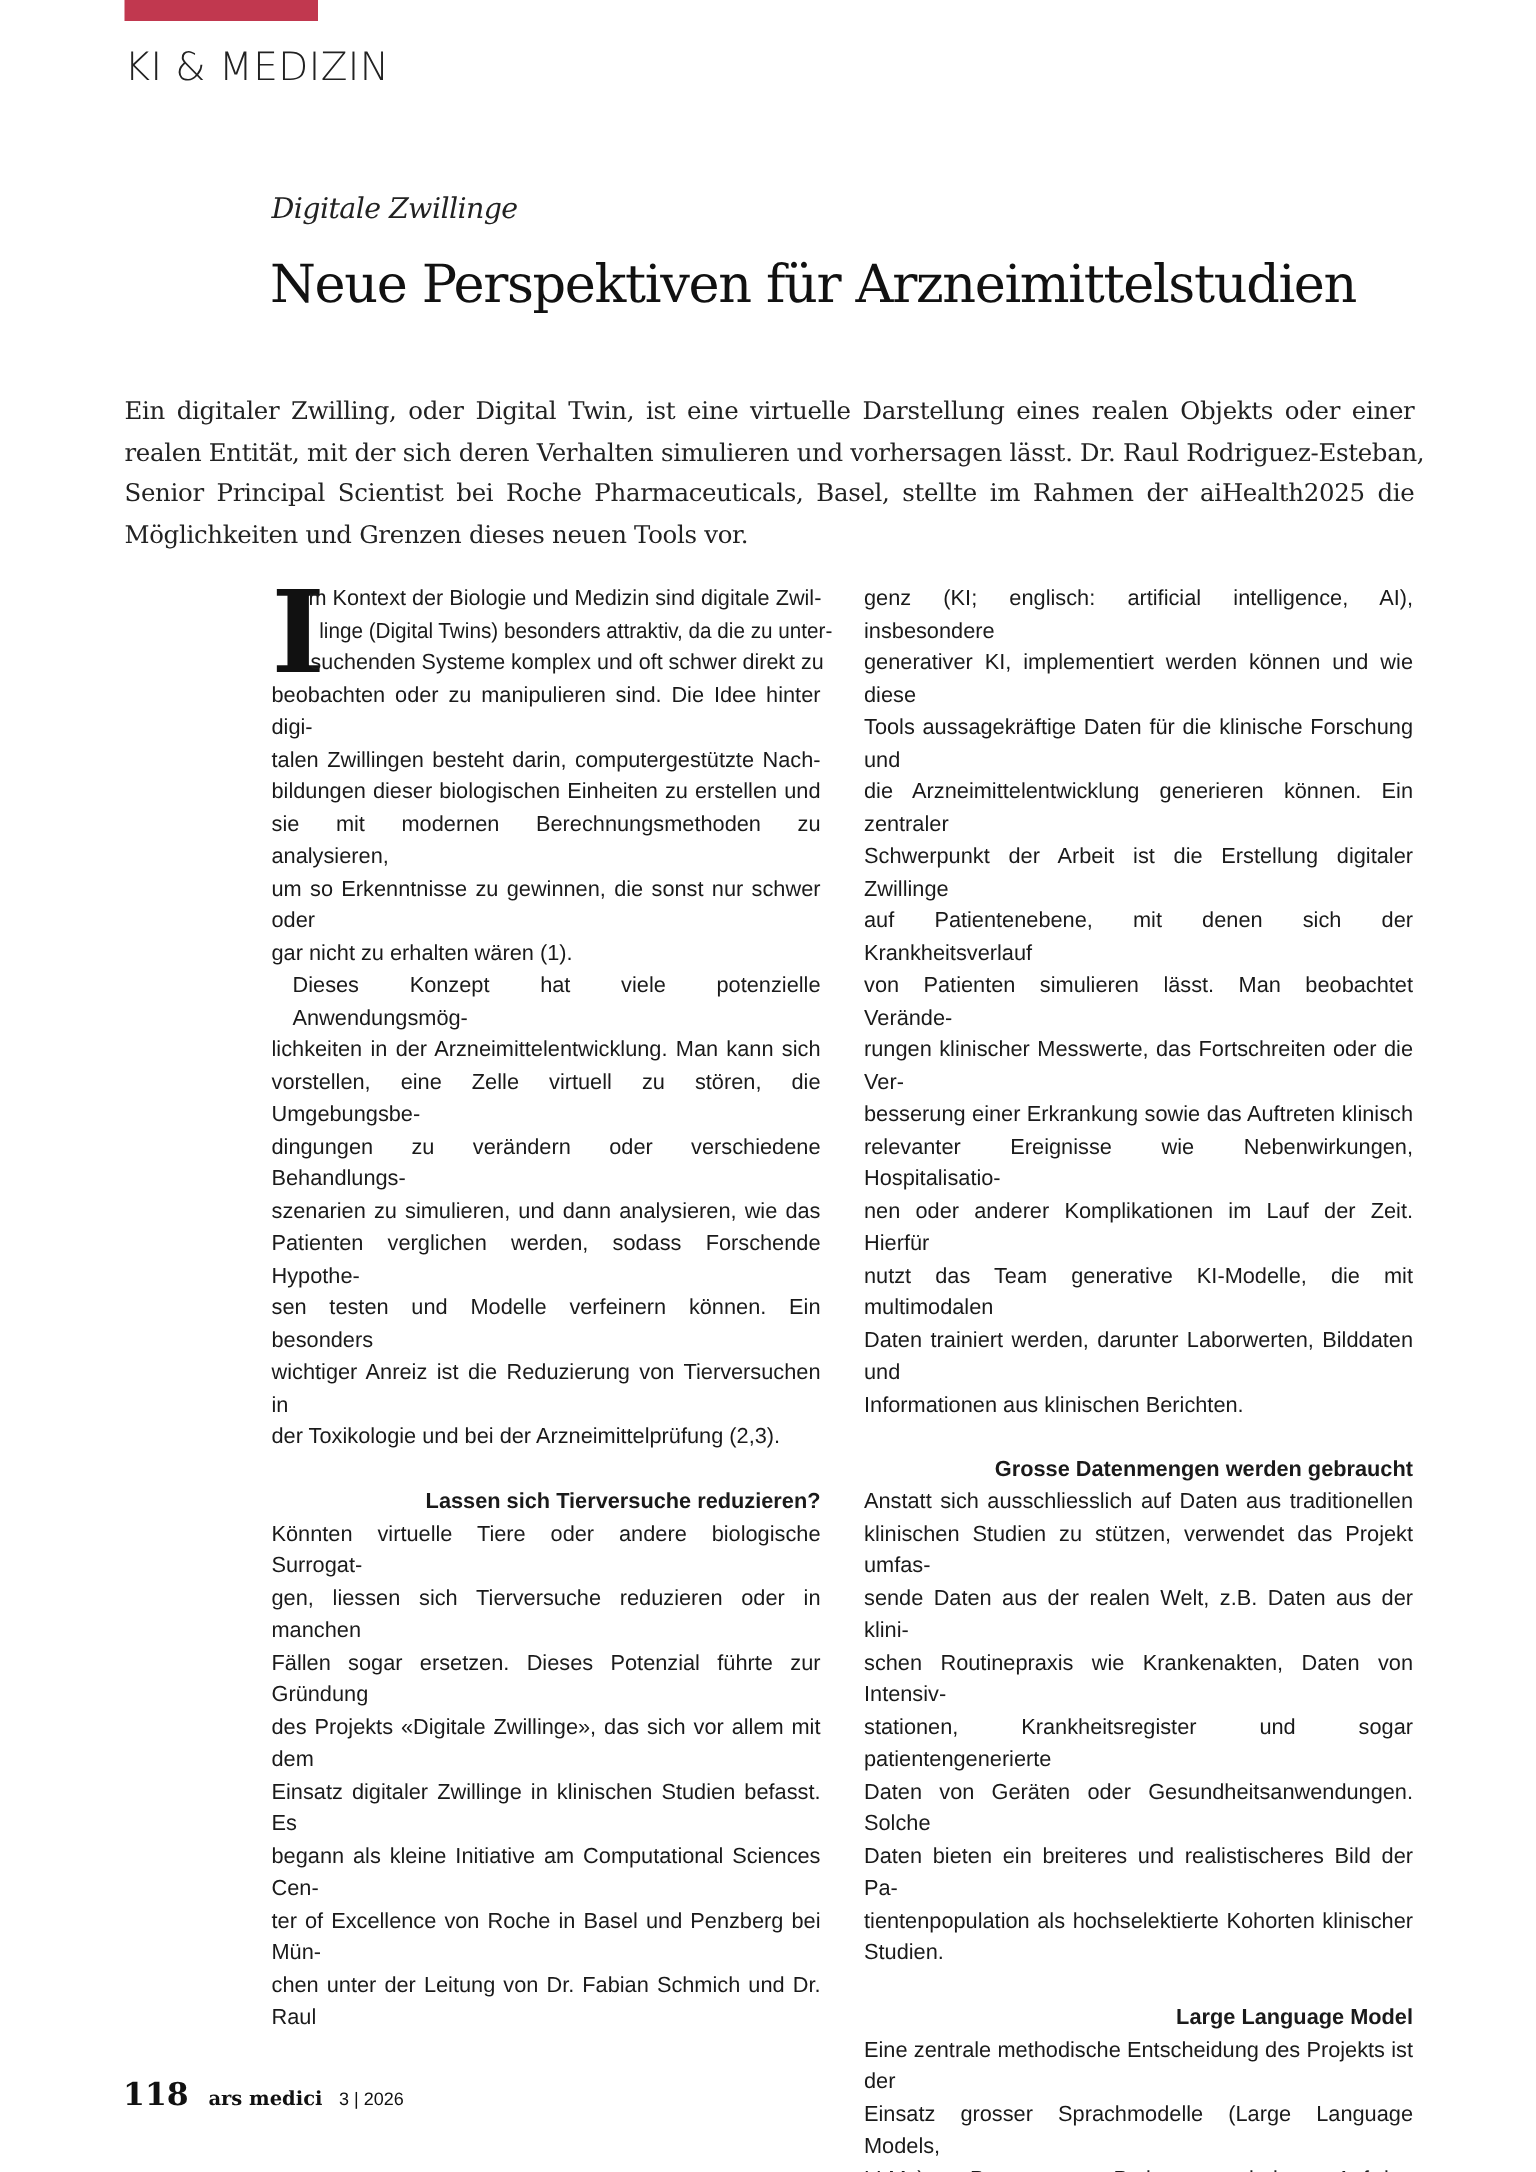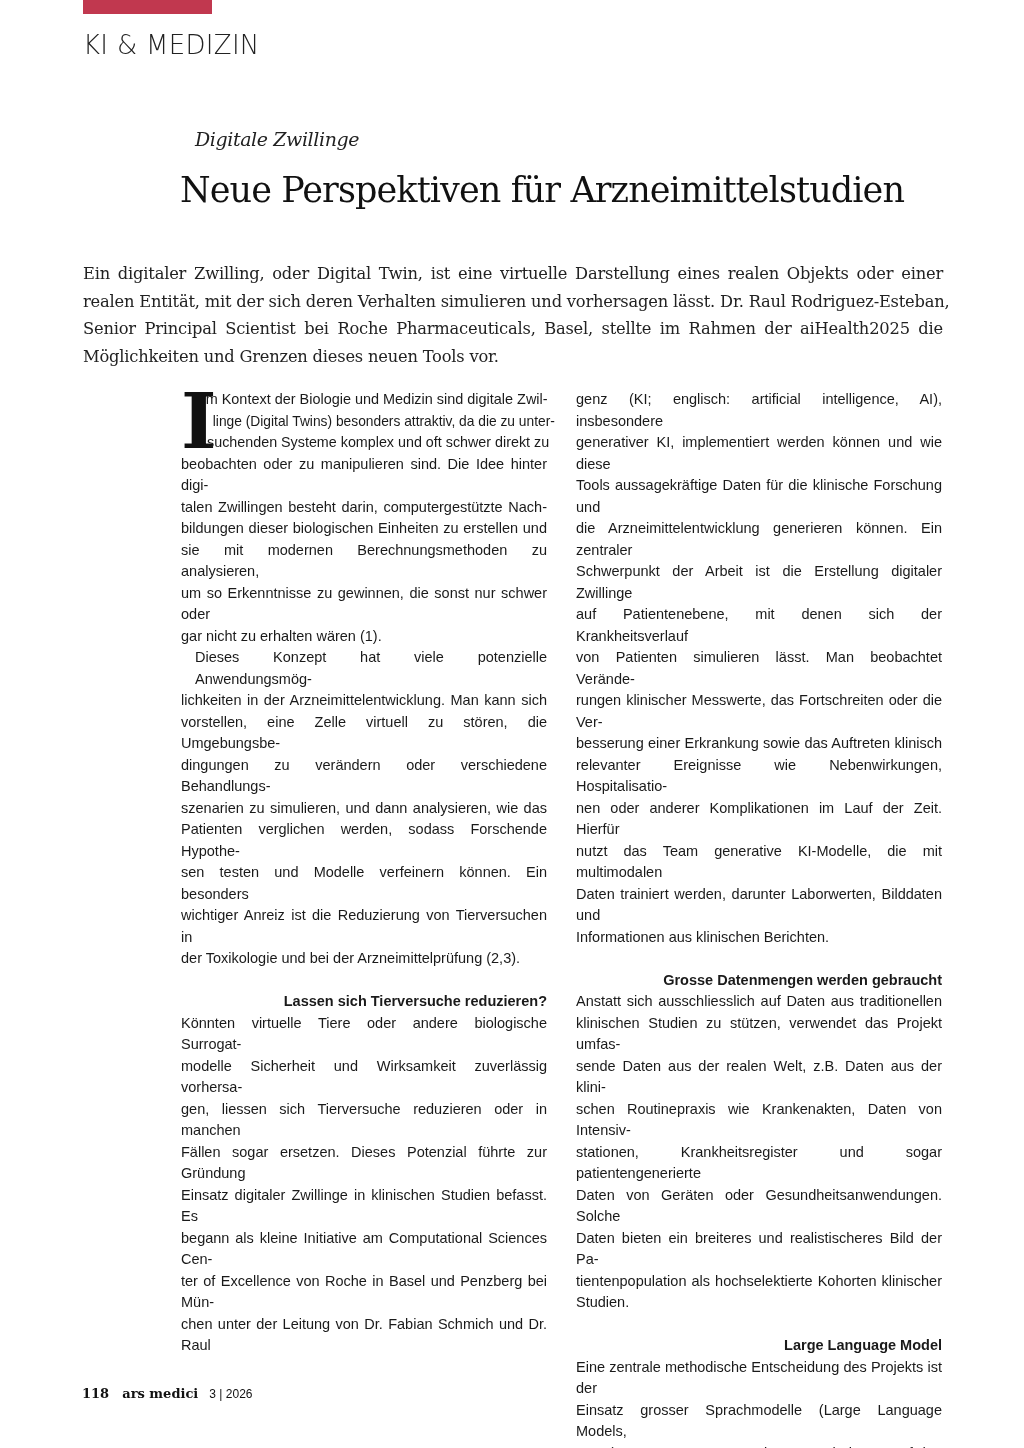--- a/index.html
+++ b/index.html
@@ -1,36 +1,36 @@
 <!DOCTYPE html>
 <html><head>
 <meta charset="utf-8">
 <style>
   html, body { margin: 0; padding: 0; background: #ffffff; }
   body { width: 1024px; height: 1448px; position: relative; overflow: hidden; color: #1a1a1a; }
   .accent-bar { position: absolute; left: 83px; top: 0; width: 129px; height: 14px; background: #c1384f; }
   .section-label { position: absolute; left: 83px; top: 30px; font-family: "DejaVu Sans", sans-serif; font-size: 26px; letter-spacing: 0.3px; color: #222; font-weight: 300; }
-  .kicker { position: absolute; left: 195px; top: 128px; font-family: "DejaVu Serif", serif; font-style: italic; font-size: 19px; color: #222; letter-spacing: -0.4px; }
+  .kicker { position: absolute; left: 181px; top: 128px; font-family: "DejaVu Serif", serif; font-style: italic; font-size: 19px; color: #222; letter-spacing: -0.4px; }
   .headline { position: absolute; left: 180px; top: 170px; font-family: "DejaVu Serif", serif; font-size: 35px; color: #111; letter-spacing: -0.9px; font-weight: normal; margin: 0; white-space: nowrap; }
   .lead { position: absolute; left: 83px; top: 260px; width: 860px; font-family: "DejaVu Serif", serif; font-size: 16.3px; line-height: 27.7px; color: #222; margin: 0; letter-spacing: -0.2px; }
   .lead .ln { display: block; white-space: nowrap; }
   .col { position: absolute; top: 389px; width: 366px; font-family: "Liberation Sans", sans-serif; font-size: 14.5px; line-height: 21.5px; color: #1a1a1a; }
   .col-left { left: 181px; }
   .col-right { left: 576px; }
   .ln { display: block; white-space: nowrap; }
   .j { text-align: justify; text-align-last: justify; white-space: normal; }
   .col .ln { transform-origin: left; }
   .indent { padding-left: 14px; }
   .subhead { font-weight: bold; display: block; text-align: right; }
   .gap { display: block; height: 21.5px; }
   .dropcap-wrap { position: relative; }
   .dropcap { position: absolute; left: 0; top: 2px; font-family: "DejaVu Serif", serif; font-weight: bold; font-size: 76px; line-height: 62px; color: #111; width: 20px; overflow: visible; }
   .dc-line { display: block; padding-left: 24px; white-space: nowrap; }
   .footer { position: absolute; left: 82px; top: 1383px; font-family: "DejaVu Serif", serif; color: #111; white-space: nowrap; }
-  .page-num { font-weight: bold; font-size: 13px; }
+  .page-num { font-weight: bold; font-size: 21px; }
   .journal { font-weight: bold; font-size: 13px; margin-left: 8px; }
   .issue { font-family: "Liberation Sans", sans-serif; font-size: 12px; margin-left: 6px; }
 </style>
 </head>
 <body>
 
 <div class="accent-bar"></div>
 <div class="section-label">KI &amp; MEDIZIN</div>
 
 <div class="kicker">Digitale Zwillinge</div>
@@ -64,23 +64,23 @@
     <span class="ln j">szenarien zu simulieren, und dann analysieren, wie das</span>
     <span class="ln j">Patienten verglichen werden, sodass Forschende Hypothe-</span>
     <span class="ln j">sen testen und Modelle verfeinern können. Ein besonders</span>
     <span class="ln j">wichtiger Anreiz ist die Reduzierung von Tierversuchen in</span>
     <span class="ln">der Toxikologie und bei der Arzneimittelprüfung (2,3).</span>
   </div>
   <span class="gap"></span>
   <span class="subhead">Lassen sich Tierversuche reduzieren?</span>
   <div>
     <span class="ln j">Könnten virtuelle Tiere oder andere biologische Surrogat-</span>
-    <span class="ln j">modelle Sicherheit und Wirksamkeit zuverlässig vorhersa-</span>
     <span class="ln j">gen, liessen sich Tierversuche reduzieren oder in manchen</span>
     <span class="ln j">Fällen sogar ersetzen. Dieses Potenzial führte zur Gründung</span>
+    <span class="ln j">des Projekts «Digitale Zwillinge», das sich vor allem mit dem</span>
     <span class="ln j">Einsatz digitaler Zwillinge in klinischen Studien befasst. Es</span>
     <span class="ln j">begann als kleine Initiative am Computational Sciences Cen-</span>
     <span class="ln j">ter of Excellence von Roche in Basel und Penzberg bei Mün-</span>
     <span class="ln j">chen unter der Leitung von Dr. Fabian Schmich und Dr. Raul</span>
 
   </div>
 
 </div>
 
 <div class="col col-right">

